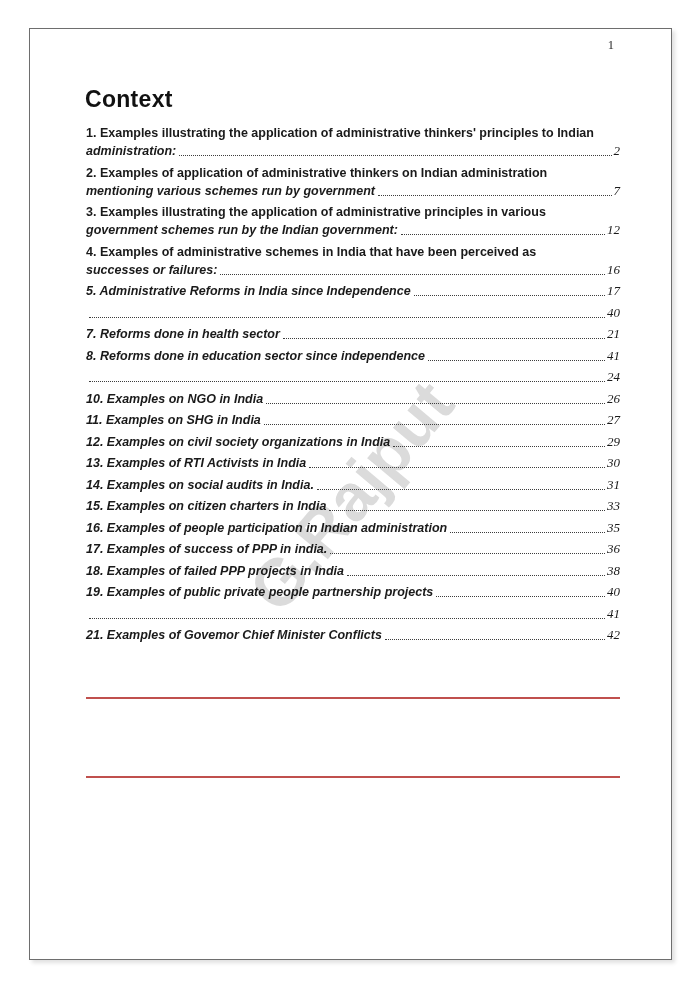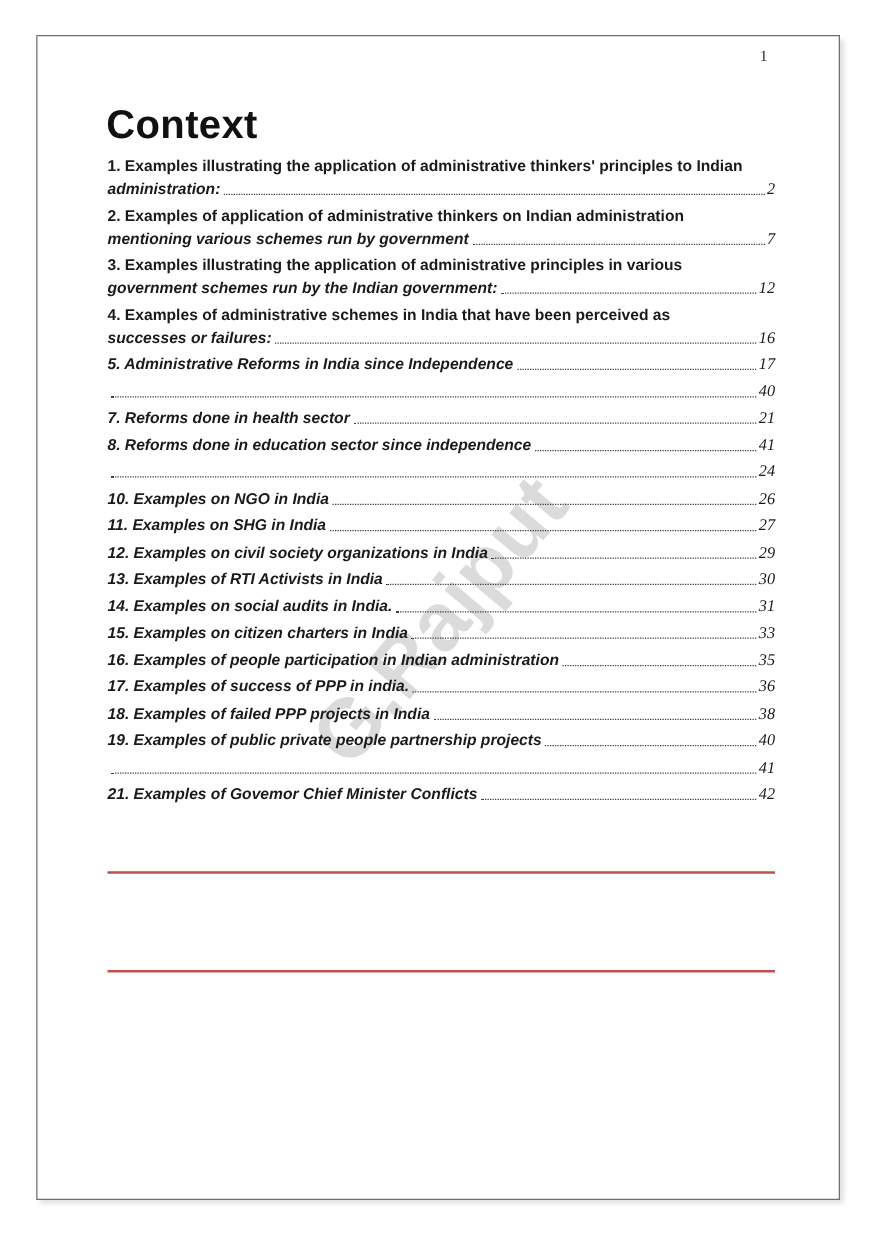--- a/index.html
+++ b/index.html
@@ -30,21 +30,21 @@
     top: 9px;
     right: 57px;
     font-family: "Liberation Serif", serif;
     font-size: 12.5px;
     color: #2a2a2a;
   }
   .doc-title {
     position: absolute;
     left: 55px;
     top: 55px;
-    font-size: 32px;
+    font-size: 23px;
     font-weight: bold;
     color: #111111;
     letter-spacing: 0.3px;
     line-height: 31px;
   }
   .watermark {
     position: absolute;
     left: 50%;
     top: 50.2%;
     transform: translate(-50%, -50%) rotate(-50deg);

